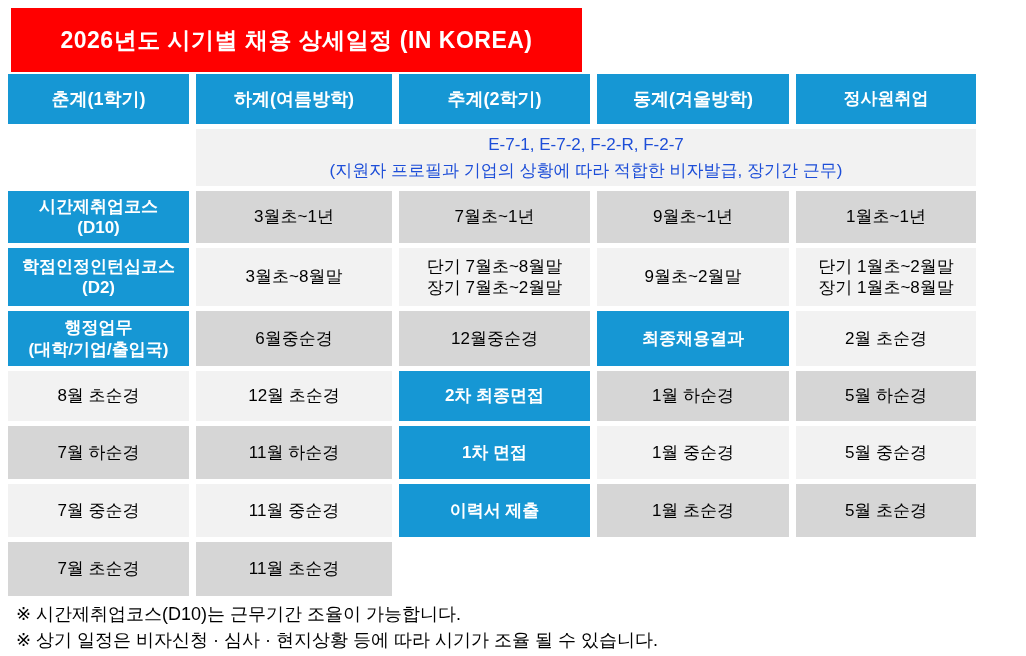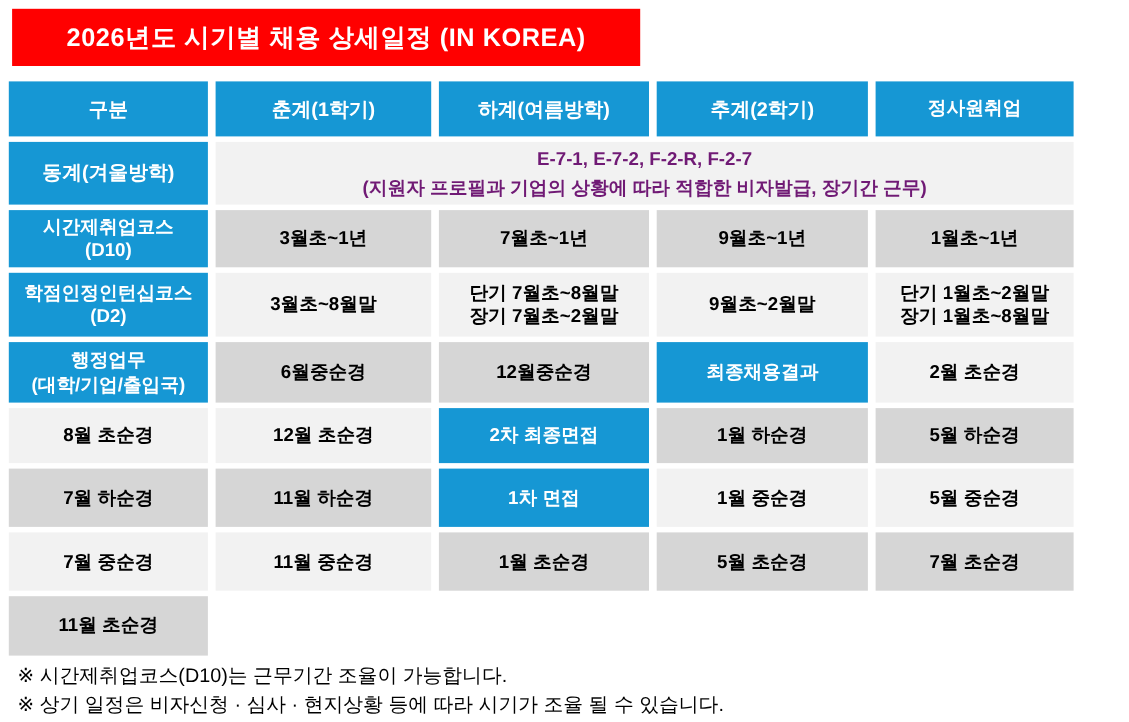--- a/index.html
+++ b/index.html
@@ -6,21 +6,21 @@
   html, body {
     width: 1026px; height: 656px;
     background: #ffffff;
     font-family: "Liberation Sans", "DejaVu Sans", sans-serif;
     overflow: hidden;
     position: relative;
   }
   .banner {
     position: absolute;
     left: 11px; top: 8px;
-    width: 571px; height: 52px;
+    width: 571px; height: 64px;
     background: #ff0000;
     color: #ffffff;
     display: flex; align-items: center; justify-content: center;
     font-size: 23px; font-weight: bold;
     letter-spacing: 0.5px;
   }
   .schedule-table {
     position: absolute;
     left: 8px; top: 74px;
     display: grid;
@@ -36,57 +36,56 @@
   }
   .head, .rowlabel {
     background: #1697d4;
     color: #ffffff;
     font-weight: bold;
   }
   .head { font-size: 18px; }
   .rowlabel { font-size: 17px; }
   .data {
     color: #000000;
-    font-weight: bold;
+    font-weight: normal;
     font-size: 17px;
   }
   .shade-gray { background: #d6d6d6; }
   .shade-light { background: #f2f2f2; }
   .visa-content {
     grid-column: 2 / 6;
     background: #f2f2f2;
-    color: #701a75;
-    font-weight: bold;
+    color: #1d4ed8;
+    font-weight: normal;
     font-size: 17px;
     line-height: 1.5;
   }
   .notes {
     position: absolute;
     left: 16px; top: 601px;
     color: #000000;
     font-size: 18px;
     line-height: 26px;
   }
 </style>
 </head>
 <body>
 
 <div class="banner">
   <span>2026년도 시기별 채용 상세일정 (IN KOREA)</span>
 </div>
 
 <div class="schedule-table">
 
-  <div class="cell head">구분</div>
   <div class="cell head">춘계(1학기)</div>
   <div class="cell head">하계(여름방학)</div>
   <div class="cell head">추계(2학기)</div>
+  <div class="cell head">동계(겨울방학)</div>
+
   <div class="cell rowlabel">정사원취업</div>
-
-  <div class="cell head">동계(겨울방학)</div>
   <div class="cell visa-content">E-7-1, E-7-2, F-2-R, F-2-7
 (지원자 프로필과 기업의 상황에 따라 적합한 비자발급, 장기간 근무)</div>
 
   <div class="cell rowlabel">시간제취업코스
 (D10)</div>
   <div class="cell data shade-gray">3월초~1년</div>
   <div class="cell data shade-gray">7월초~1년</div>
   <div class="cell data shade-gray">9월초~1년</div>
   <div class="cell data shade-gray">1월초~1년</div>
 
@@ -114,20 +113,21 @@
   <div class="cell data shade-gray">5월 하순경</div>
   <div class="cell data shade-gray">7월 하순경</div>
   <div class="cell data shade-gray">11월 하순경</div>
 
   <div class="cell rowlabel">1차 면접</div>
   <div class="cell data shade-light">1월 중순경</div>
   <div class="cell data shade-light">5월 중순경</div>
   <div class="cell data shade-light">7월 중순경</div>
   <div class="cell data shade-light">11월 중순경</div>
 
+  <div class="cell rowlabel">이력서 제출</div>
   <div class="cell data shade-gray">1월 초순경</div>
   <div class="cell data shade-gray">5월 초순경</div>
   <div class="cell data shade-gray">7월 초순경</div>
   <div class="cell data shade-gray">11월 초순경</div>
 </div>
 
 <div class="notes">
   <div>※ 시간제취업코스(D10)는 근무기간 조율이 가능합니다.</div>
   <div>※ 상기 일정은 비자신청 · 심사 · 현지상황 등에 따라 시기가 조율 될 수 있습니다.</div>
 </div>

